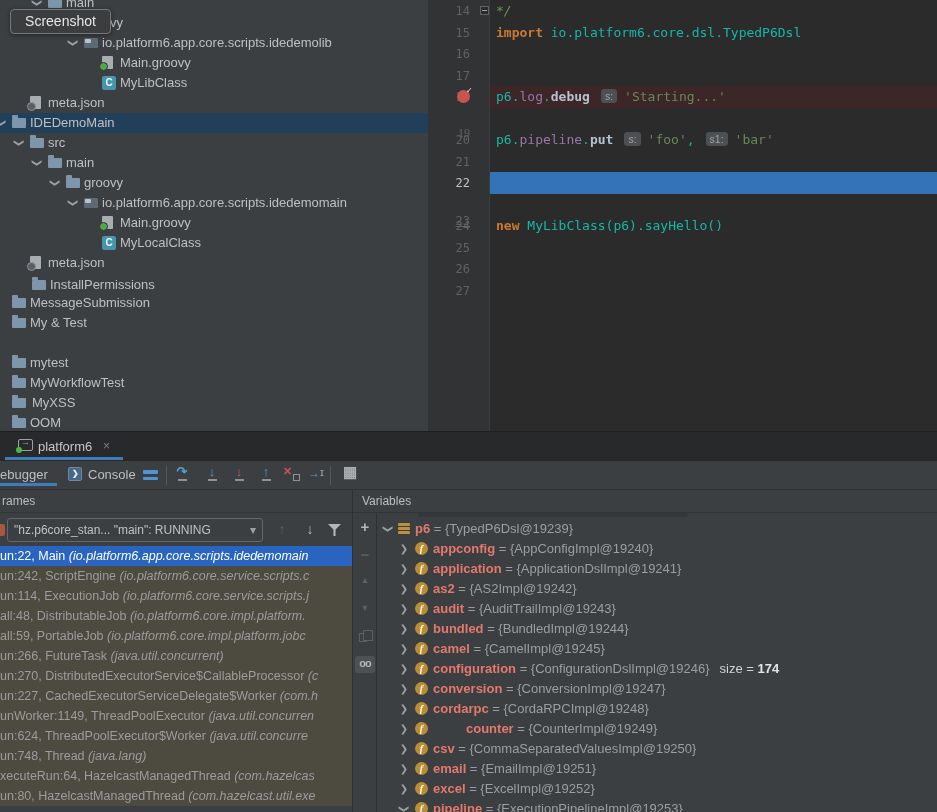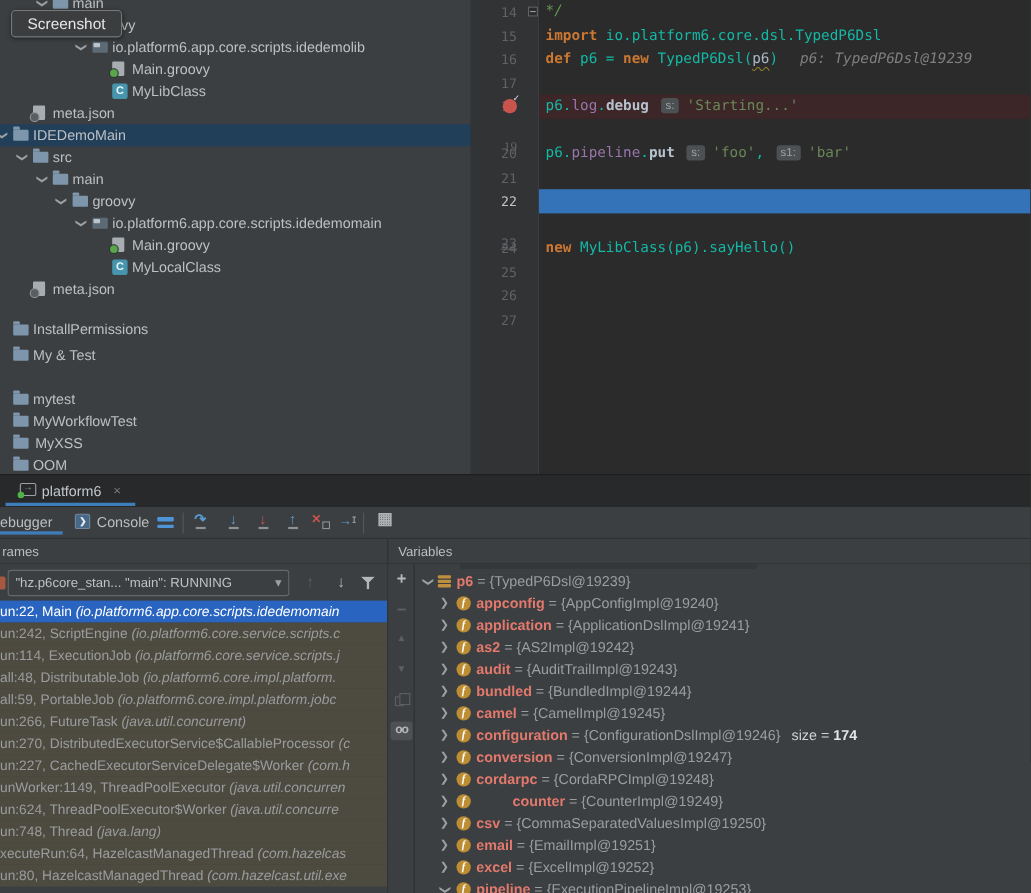--- a/index.html
+++ b/index.html
@@ -183,23 +183,27 @@
         <span class="tlabel" style="left: 120px;">Main.groovy</span>
       </div>
       <div class="trow" style="top: 233px;">
         <span class="ticon i-class" style="left: 102px;">C</span>
         <span class="tlabel" style="left: 120px;">MyLocalClass</span>
       </div>
       <div class="trow" style="top: 253px;">
         <span class="ticon i-json" style="left: 30px;"></span>
         <span class="tlabel" style="left: 48px;">meta.json</span>
       </div>
-      <div class="trow" style="top: 290px;">
+      <div class="trow" style="top: 275px; margin-left: 20px;">
         <span class="ticon i-folder" style="left: 12px;"></span>
         <span class="tlabel" style="left: 30px;">InstallPermissions</span>
+      </div>
+      <div class="trow" style="top: 293px;">
+        <span class="ticon i-folder" style="left: 12px;"></span>
+        <span class="tlabel" style="left: 30px;">MessageSubmission</span>
       </div>
       <div class="trow" style="top: 313px;">
         <span class="ticon i-folder" style="left: 12px;"></span>
         <span class="tlabel" style="left: 30px;">My &amp; Test</span>
       </div>
       <div class="trow" style="top: 353px;">
         <span class="ticon i-folder" style="left: 12px;"></span>
         <span class="tlabel" style="left: 30px;">mytest</span>
       </div>
       <div class="trow" style="top: 373px;">
@@ -218,21 +222,20 @@
   <div id="screenshot-btn">Screenshot</div>
 
   <div id="editor">
     <div id="gutter"></div>
   <div class="ln" style="top: 0px;">14</div>
       <span class="i-fold" style="top: 6px;"></span>
       <div class="cl" style="top: 0px;"><span class="tk-c">*/</span></div>
       <div class="ln" style="top: 21.5px;">15</div>
       <div class="cl" style="top: 21.5px;"><span class="tk-k">import</span><span class="tk-d"> io.platform6.core.dsl.TypedP6Dsl</span></div>
       <div class="ln" style="top: 43px;">16</div>
-      <div class="cl" style="top: 43px;"><span class="tk-k">def</span><span class="tk-d"> p6 = </span><span class="tk-k">new</span><span class="tk-d"> TypedP6Dsl(</span><span class="tk-w">p6</span><span class="tk-d">)</span><span class="hint">p6: TypedP6Dsl@19239</span></div>
       <div class="ln" style="top: 64.5px;">17</div>
       <div class="cl" style="top: 64.5px;"></div>
       <div class="hl bp" style="top: 86px;"></div>
       <div class="ln" style="top: 86px;">18</div>
       <span class="i-bp" style="top: 90px;"></span>
       <div class="cl" style="top: 86px;"><span class="tk-d">p6.</span><span class="tk-p">log</span><span class="tk-d">.</span><span class="tk-m">debug</span><span class="chip">s:</span><span class="tk-s">'Starting...'</span></div>
       <div class="ln" style="top: 122px; font-family: Liberation Serif, serif;">19</div>
       <div class="cl" style="top: 107.5px;"></div>
       <div class="ln" style="top: 129px;">20</div>
       <div class="cl" style="top: 129px;"><span class="tk-d">p6.</span><span class="tk-p">pipeline</span><span class="tk-d">.</span><span class="tk-m">put</span><span class="chip">s:</span><span class="tk-s">'foo'</span><span class="tk-d">,</span><span class="chip">s1:</span><span class="tk-s">'bar'</span></div>

